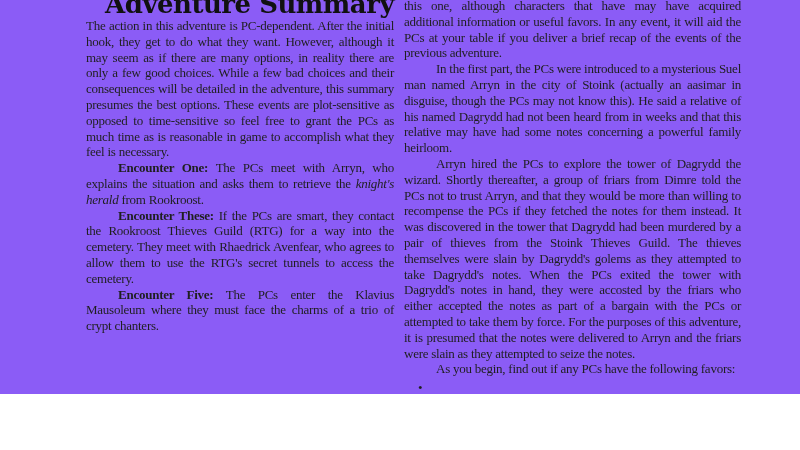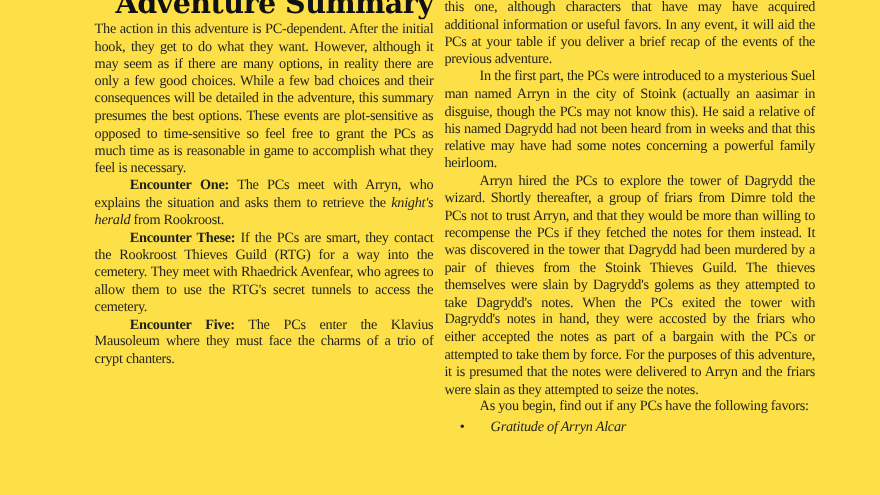--- a/index.html
+++ b/index.html
@@ -3,22 +3,22 @@
 <meta charset="utf-8">
 <style>
   html, body {
     margin: 0;
     padding: 0;
     background: #ffffff;
   }
   .page {
     position: relative;
     width: 800px;
-    height: 450px;
-    background: #fde047;
+    height: 394px;
+    background: #8b5cf6;
     overflow: hidden;
     font-family: "Liberation Serif", serif;
     color: #1f1f1f;
   }
   .col {
     position: absolute;
     top: 0;
   }
   .col-left {
     left: 86px;
@@ -79,16 +79,16 @@
         <p class="para indent"><span class="run-bold">Encounter These:</span><span class="run-normal"> If the PCs are smart, they contact the Rookroost Thieves Guild (RTG) for a way into the cemetery. They meet with Rhaedrick Avenfear, who agrees to allow them to use the RTG's secret tunnels to access the cemetery.</span></p>
         <p class="para indent"><span class="run-bold">Encounter Five:</span><span class="run-normal"> The PCs enter the Klavius Mausoleum where they must face the charms of a trio of crypt chanters.</span></p>
       </div>
   </div>
   <div class="col col-right">
     <div>
         <p class="para"><span class="run-normal">this one, although characters that have may have acquired additional information or useful favors. In any event, it will aid the PCs at your table if you deliver a brief recap of the events of the previous adventure.</span></p>
         <p class="para indent"><span class="run-normal">In the first part, the PCs were introduced to a mysterious Suel man named Arryn in the city of Stoink (actually an aasimar in disguise, though the PCs may not know this). He said a relative of his named Dagrydd had not been heard from in weeks and that this relative may have had some notes concerning a powerful family heirloom.</span></p>
         <p class="para indent"><span class="run-normal">Arryn hired the PCs to explore the tower of Dagrydd the wizard. Shortly thereafter, a group of friars from Dimre told the PCs not to trust Arryn, and that they would be more than willing to recompense the PCs if they fetched the notes for them instead. It was discovered in the tower that Dagrydd had been murdered by a pair of thieves from the Stoink Thieves Guild. The thieves themselves were slain by Dagrydd's golems as they attempted to take Dagrydd's notes. When the PCs exited the tower with Dagrydd's notes in hand, they were accosted by the friars who either accepted the notes as part of a bargain with the PCs or attempted to take them by force. For the purposes of this adventure, it is presumed that the notes were delivered to Arryn and the friars were slain as they attempted to seize the notes.</span></p>
         <p class="para indent"><span class="run-normal">As you begin, find out if any PCs have the following favors:</span></p>
-        <p class="para bullet"><span class="bullet-dot">•</span><span class="run-italic">Gratitude of Arryn Alcar</span></p>
+        <p class="para bullet"><span class="bullet-dot">•</span></p>
       </div>
   </div>
 </div>
 
 </body></html>

